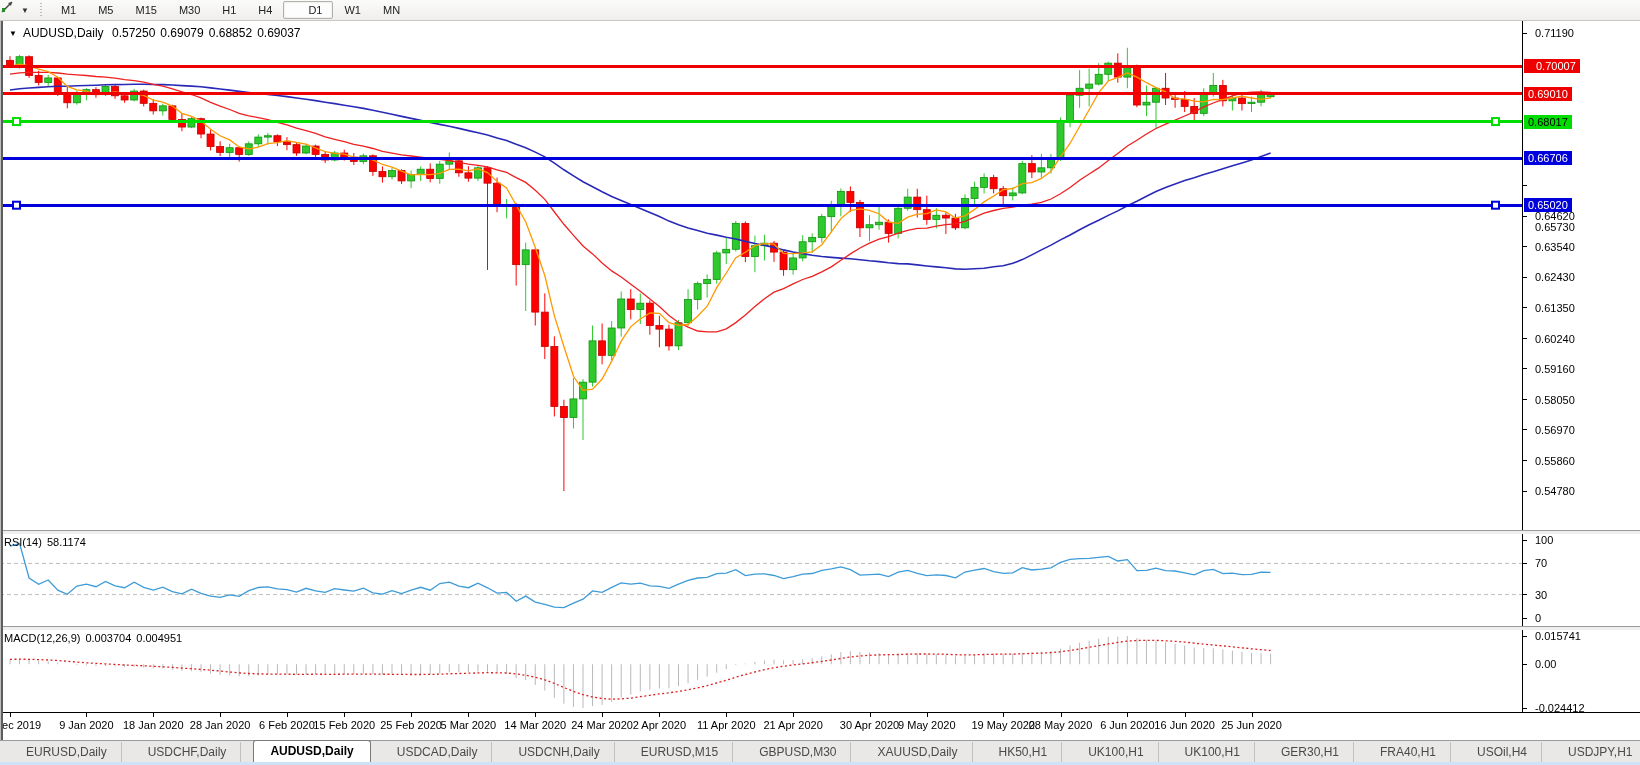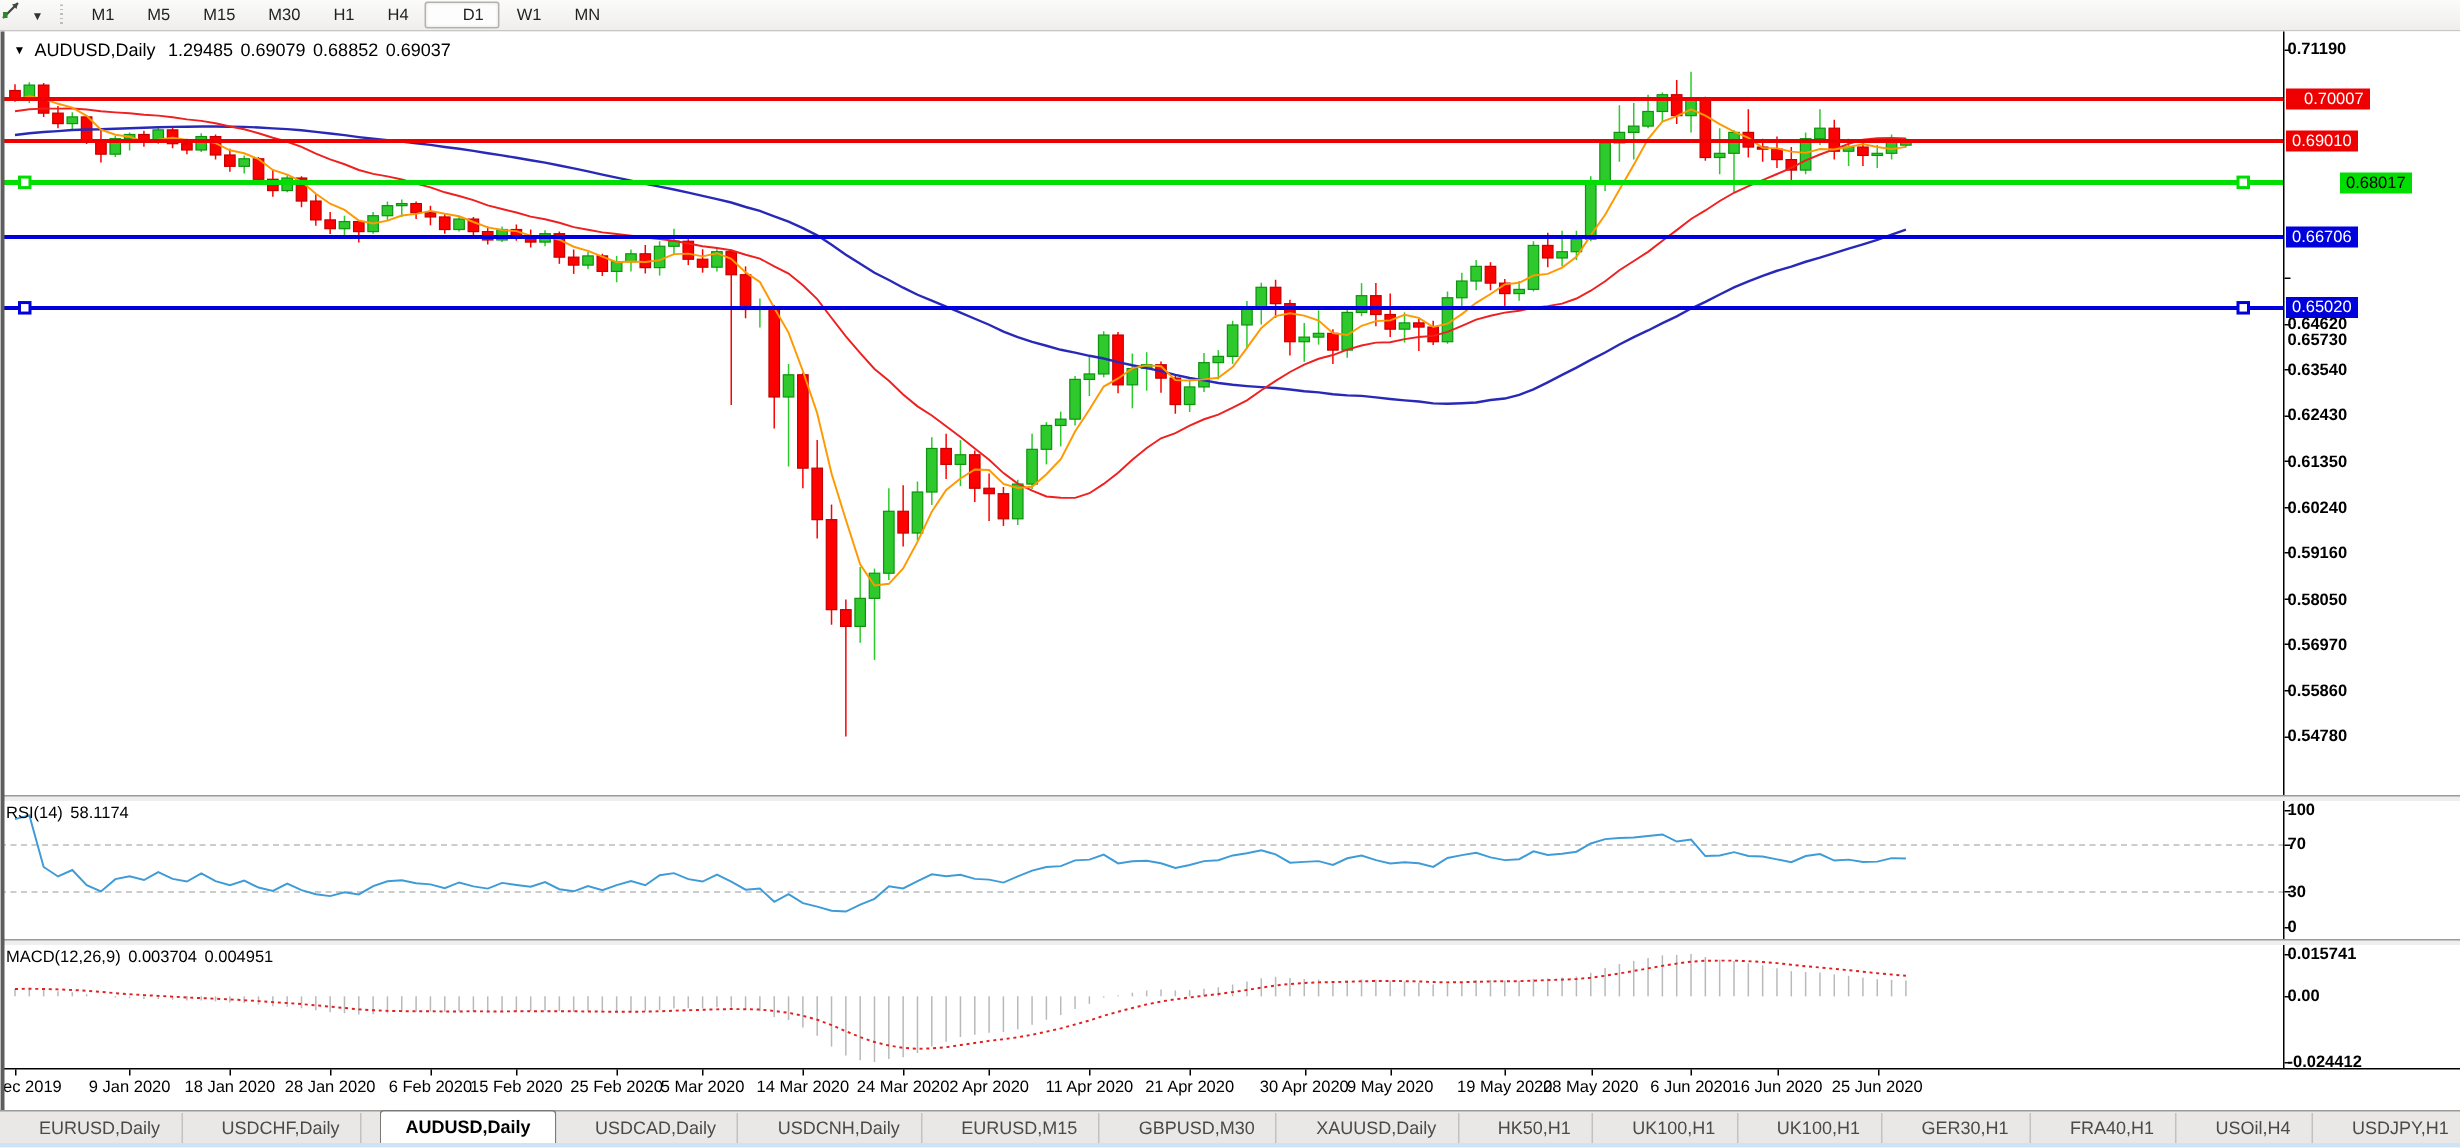--- a/index.html
+++ b/index.html
@@ -7,21 +7,21 @@
   
   #toolbar{position:absolute;left:0;top:0;width:1640px;height:20px;background:linear-gradient(#fbfbfa,#efeeec);border-bottom:1px solid #c9c7c3;display:flex;align-items:center;font-size:11px;color:#222;}
   .tool-icon{width:16px;height:14px;margin-left:3px;display:inline-block;}
   .caret{font-size:8px;color:#333;margin:0 4px 0 2px;}
   .grip{width:5px;height:14px;margin:0 6px;background:repeating-linear-gradient(#bdbdbd 0 1px,transparent 1px 3px);background-size:2px 100%;background-repeat:no-repeat;background-position:center;}
   .tfbtn{padding:2px 10px;border:1px solid transparent;border-radius:2px;cursor:default;}
   .tfbtn.active{background:#fdfdfd;border:1px solid #b3b1ad;box-shadow:inset 0 0 2px #d8d6d2;padding-left:24px;}
   
   .panel{position:absolute;left:0;width:1640px;background:#fff;}
   .axiscol{position:absolute;top:0;right:0;width:117px;height:100%;border-left:1px solid #000;background:#fff;}
-  .axlab{position:absolute;left:2px;font-size:11px;line-height:12px;color:#000;white-space:nowrap;font-weight:bold;}
+  .axlab{position:absolute;left:12px;font-size:11px;line-height:12px;color:#000;white-space:nowrap;}
   .axtick{position:absolute;left:0;width:4px;height:1px;background:#000;}
   .tag{position:absolute;left:1px;height:14px;line-height:14px;font-size:11px;padding:0 4px;white-space:nowrap;}
   .sep{position:absolute;left:0;width:1640px;height:4px;background:#efefef;border-top:1px solid #9a9a9a;border-bottom:1px solid #9a9a9a;cursor:row-resize;}
   #chart-title{position:absolute;left:9px;top:5px;font-size:12px;color:#000;white-space:nowrap;}
   #chart-title .tri{font-size:8px;vertical-align:1px;margin-right:6px;}
   #chart-title span{margin-right:5px;}
   .indlabel{position:absolute;left:4px;top:2px;font-size:11px;color:#000;white-space:nowrap;z-index:5;}
   .indlabel span{margin-right:5px;}
   svg{position:absolute;left:0;top:0;}
   
@@ -332,21 +332,21 @@
         <rect x="13" y="97.05842999999979" width="7" height="7" fill="#ffffff" stroke="#00dd00" stroke-width="2"></rect>
         <rect x="1492" y="97.05842999999979" width="7" height="7" fill="#ffffff" stroke="#00dd00" stroke-width="2"></rect>
         <rect x="0" y="135.64844" width="1522" height="3" fill="#0000dd" shape-rendering="crispEdges"></rect>
         <rect x="0" y="182.70469999999995" width="1522" height="3" fill="#0000dd" shape-rendering="crispEdges"></rect>
         <rect x="13" y="180.70469999999995" width="7" height="7" fill="#ffffff" stroke="#0000dd" stroke-width="2"></rect>
         <rect x="1492" y="180.70469999999995" width="7" height="7" fill="#ffffff" stroke="#0000dd" stroke-width="2"></rect>
       </g>
     </svg>
   <div id="chart-title">
     <span class="tri">▼</span><span>AUDUSD,Daily</span>
-    <span>1.29485</span><span>0.69079</span><span>0.68852</span><span>0.69037</span>
+    <span>0.57250</span><span>0.69079</span><span>0.68852</span><span>0.69037</span>
   </div>
   <div class="axiscol" id="main-axis">
       <div class="axtick" style="top: 11.5px;"></div>
       <div class="axlab" style="top: 6px;">0.71190</div>
       <div class="axtick" style="top: 163.889px;"></div>
       <div class="axlab" style="top: 158.389px; margin-top: 42px;">0.65730</div>
       <div class="axtick" style="top: 194.869px;"></div>
       <div class="axlab" style="top: 189.369px;">0.64620</div>
       <div class="axtick" style="top: 225.012px;"></div>
       <div class="axlab" style="top: 219.512px;">0.63540</div>
@@ -361,21 +361,21 @@
       <div class="axtick" style="top: 378.237px;"></div>
       <div class="axlab" style="top: 372.737px;">0.58050</div>
       <div class="axtick" style="top: 408.38px;"></div>
       <div class="axlab" style="top: 402.88px;">0.56970</div>
       <div class="axtick" style="top: 439.36px;"></div>
       <div class="axlab" style="top: 433.86px;">0.55860</div>
       <div class="axtick" style="top: 469.503px;"></div>
       <div class="axlab" style="top: 464.003px;">0.54780</div>
       <div class="tag" style="top: 38.0175px; background: rgb(238, 0, 0); color: rgb(255, 255, 255); padding-left: 12px;">0.70007</div>
       <div class="tag" style="top: 65.8438px; background: rgb(238, 0, 0); color: rgb(255, 255, 255);">0.69010</div>
-      <div class="tag" style="top: 93.5584px; background: rgb(0, 221, 0); color: rgb(0, 0, 0); margin-left: 36px;">0.68017</div>
+      <div class="tag" style="top: 93.5584px; background: rgb(0, 221, 0); color: rgb(0, 0, 0);">0.68017</div>
       <div class="tag" style="top: 130.148px; background: rgb(0, 0, 221); color: rgb(255, 255, 255);">0.66706</div>
       <div class="tag" style="top: 177.205px; background: rgb(0, 0, 221); color: rgb(255, 255, 255);">0.65020</div>
     </div>
 </div>
 
 <div class="sep" style="top:530px;"></div>
 
 <div class="panel" id="rsi-panel" style="top:534px;height:92px;">
   <svg id="rsi-svg" width="1522" height="92">
       <line x1="0" y1="29.400000000000002" x2="1522" y2="29.400000000000002" stroke="#bcbcbc" stroke-dasharray="4 3" stroke-width="1"></line>

